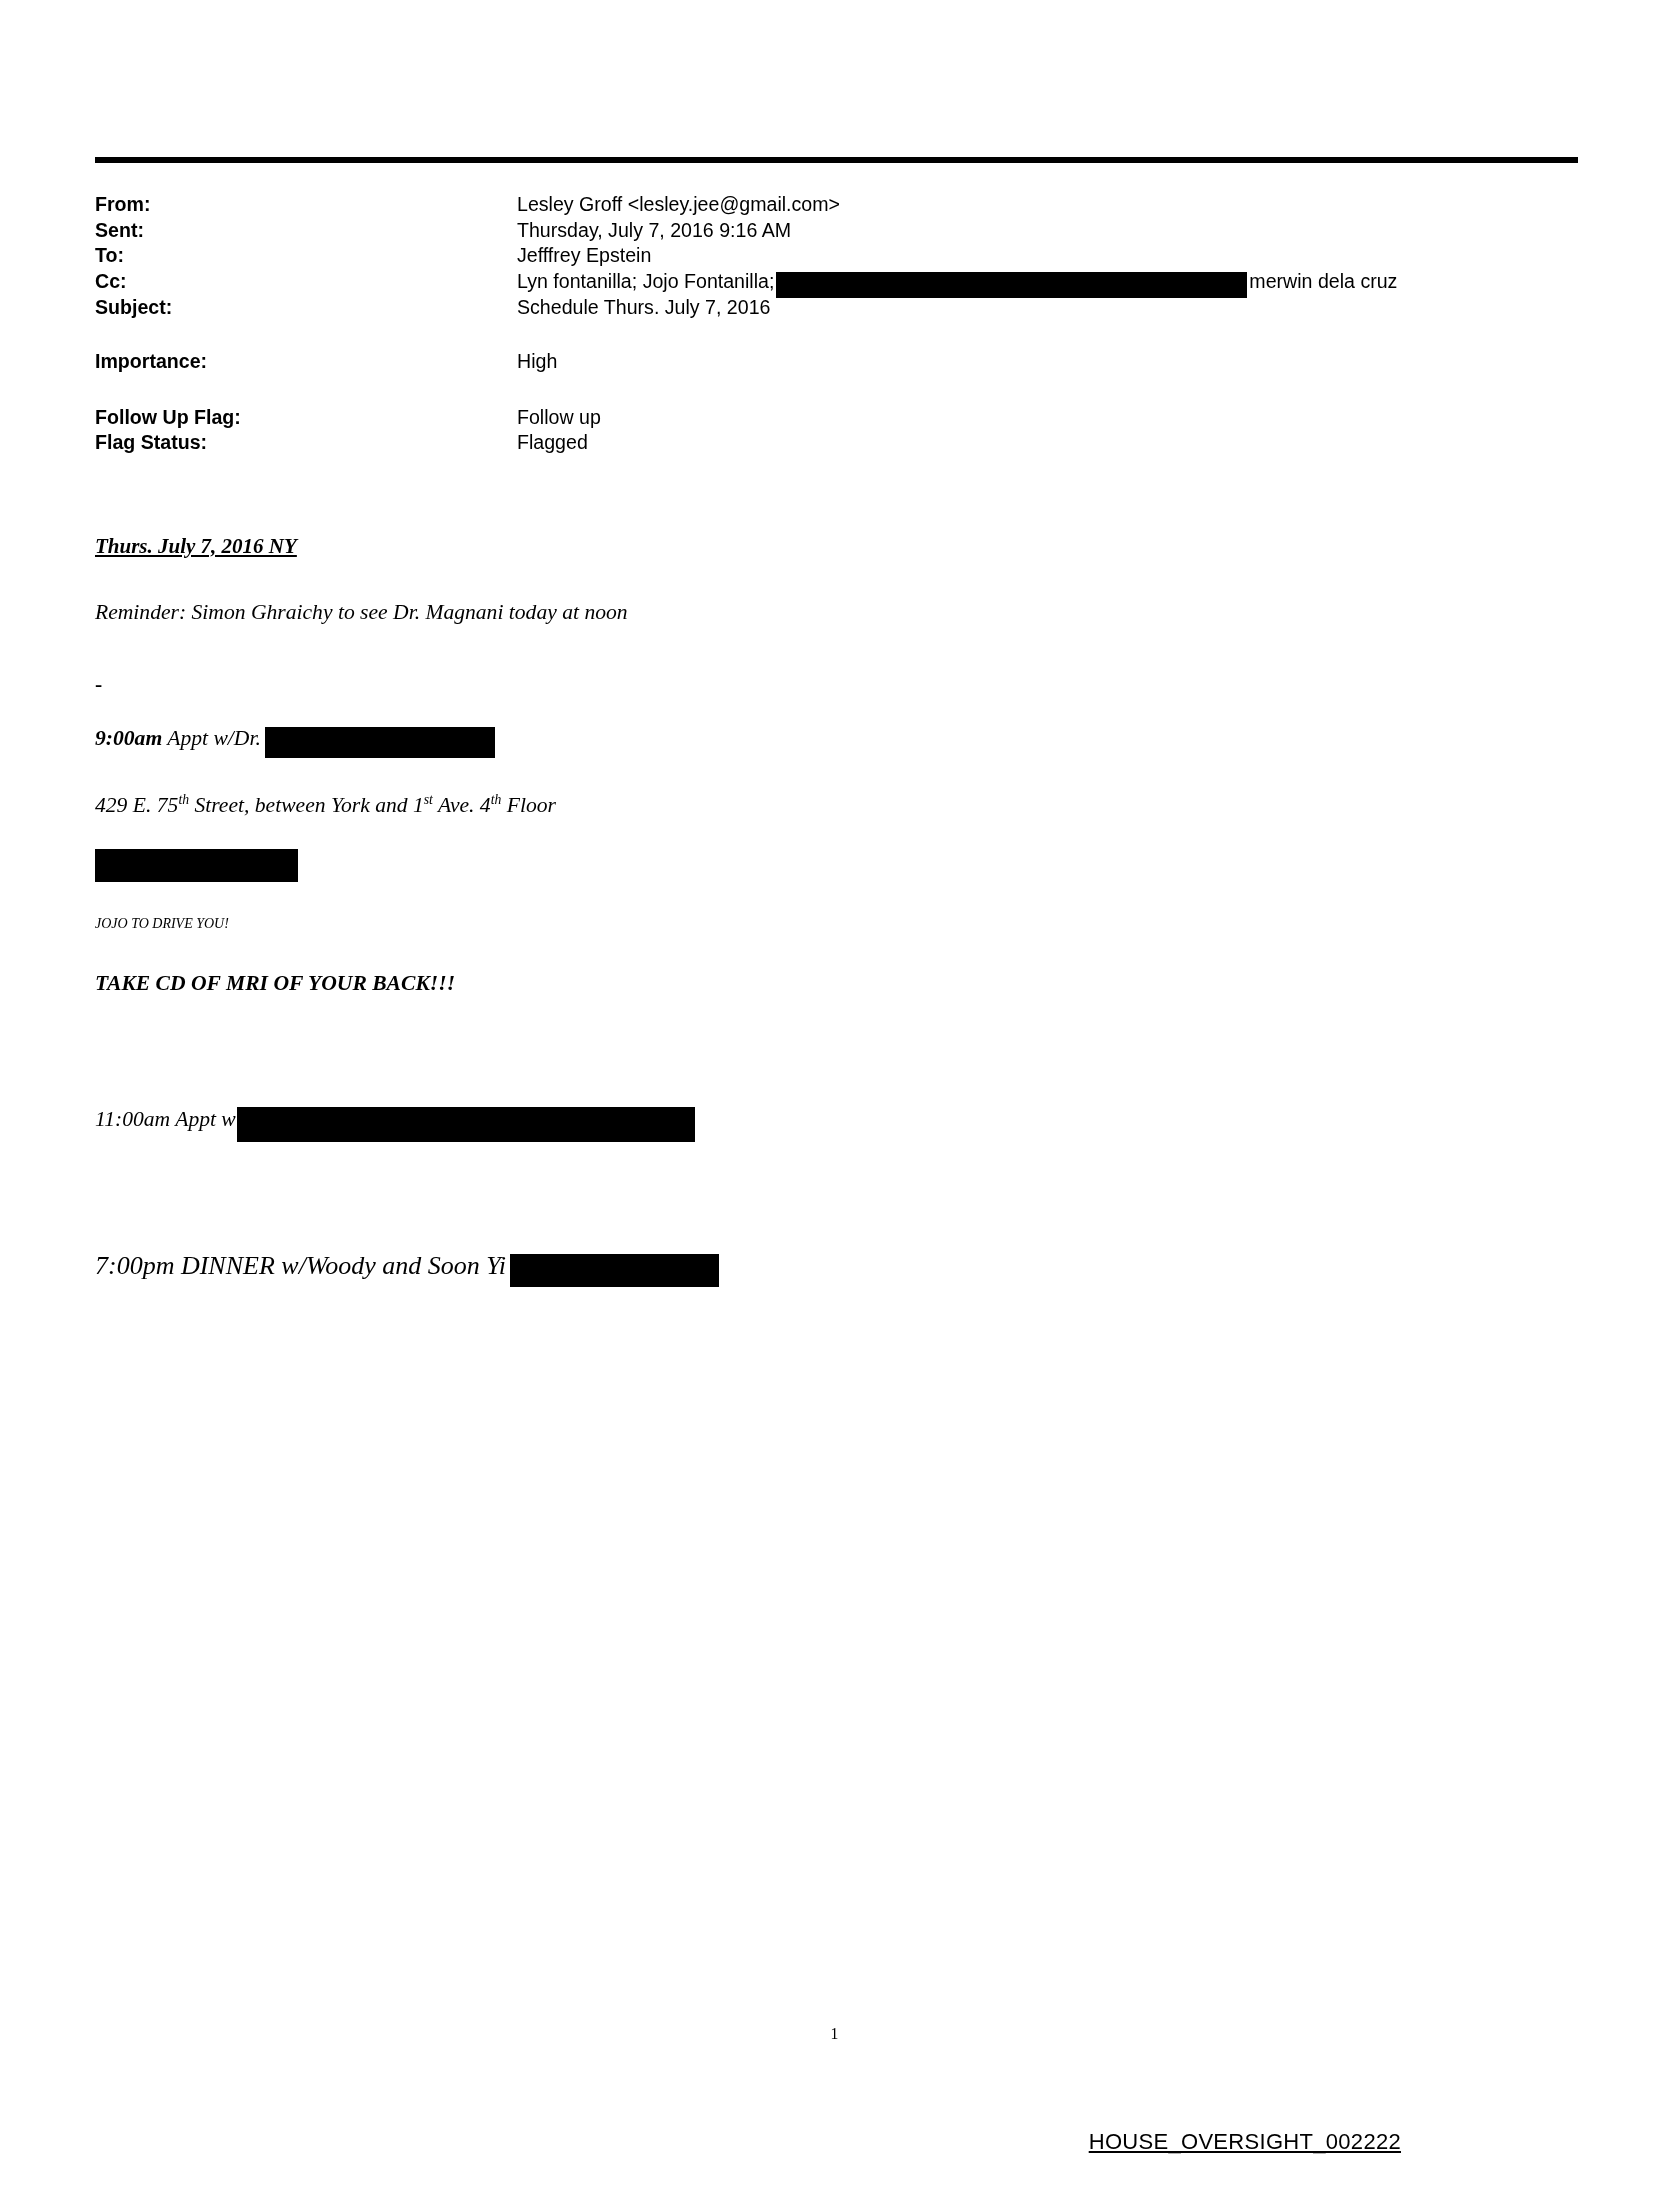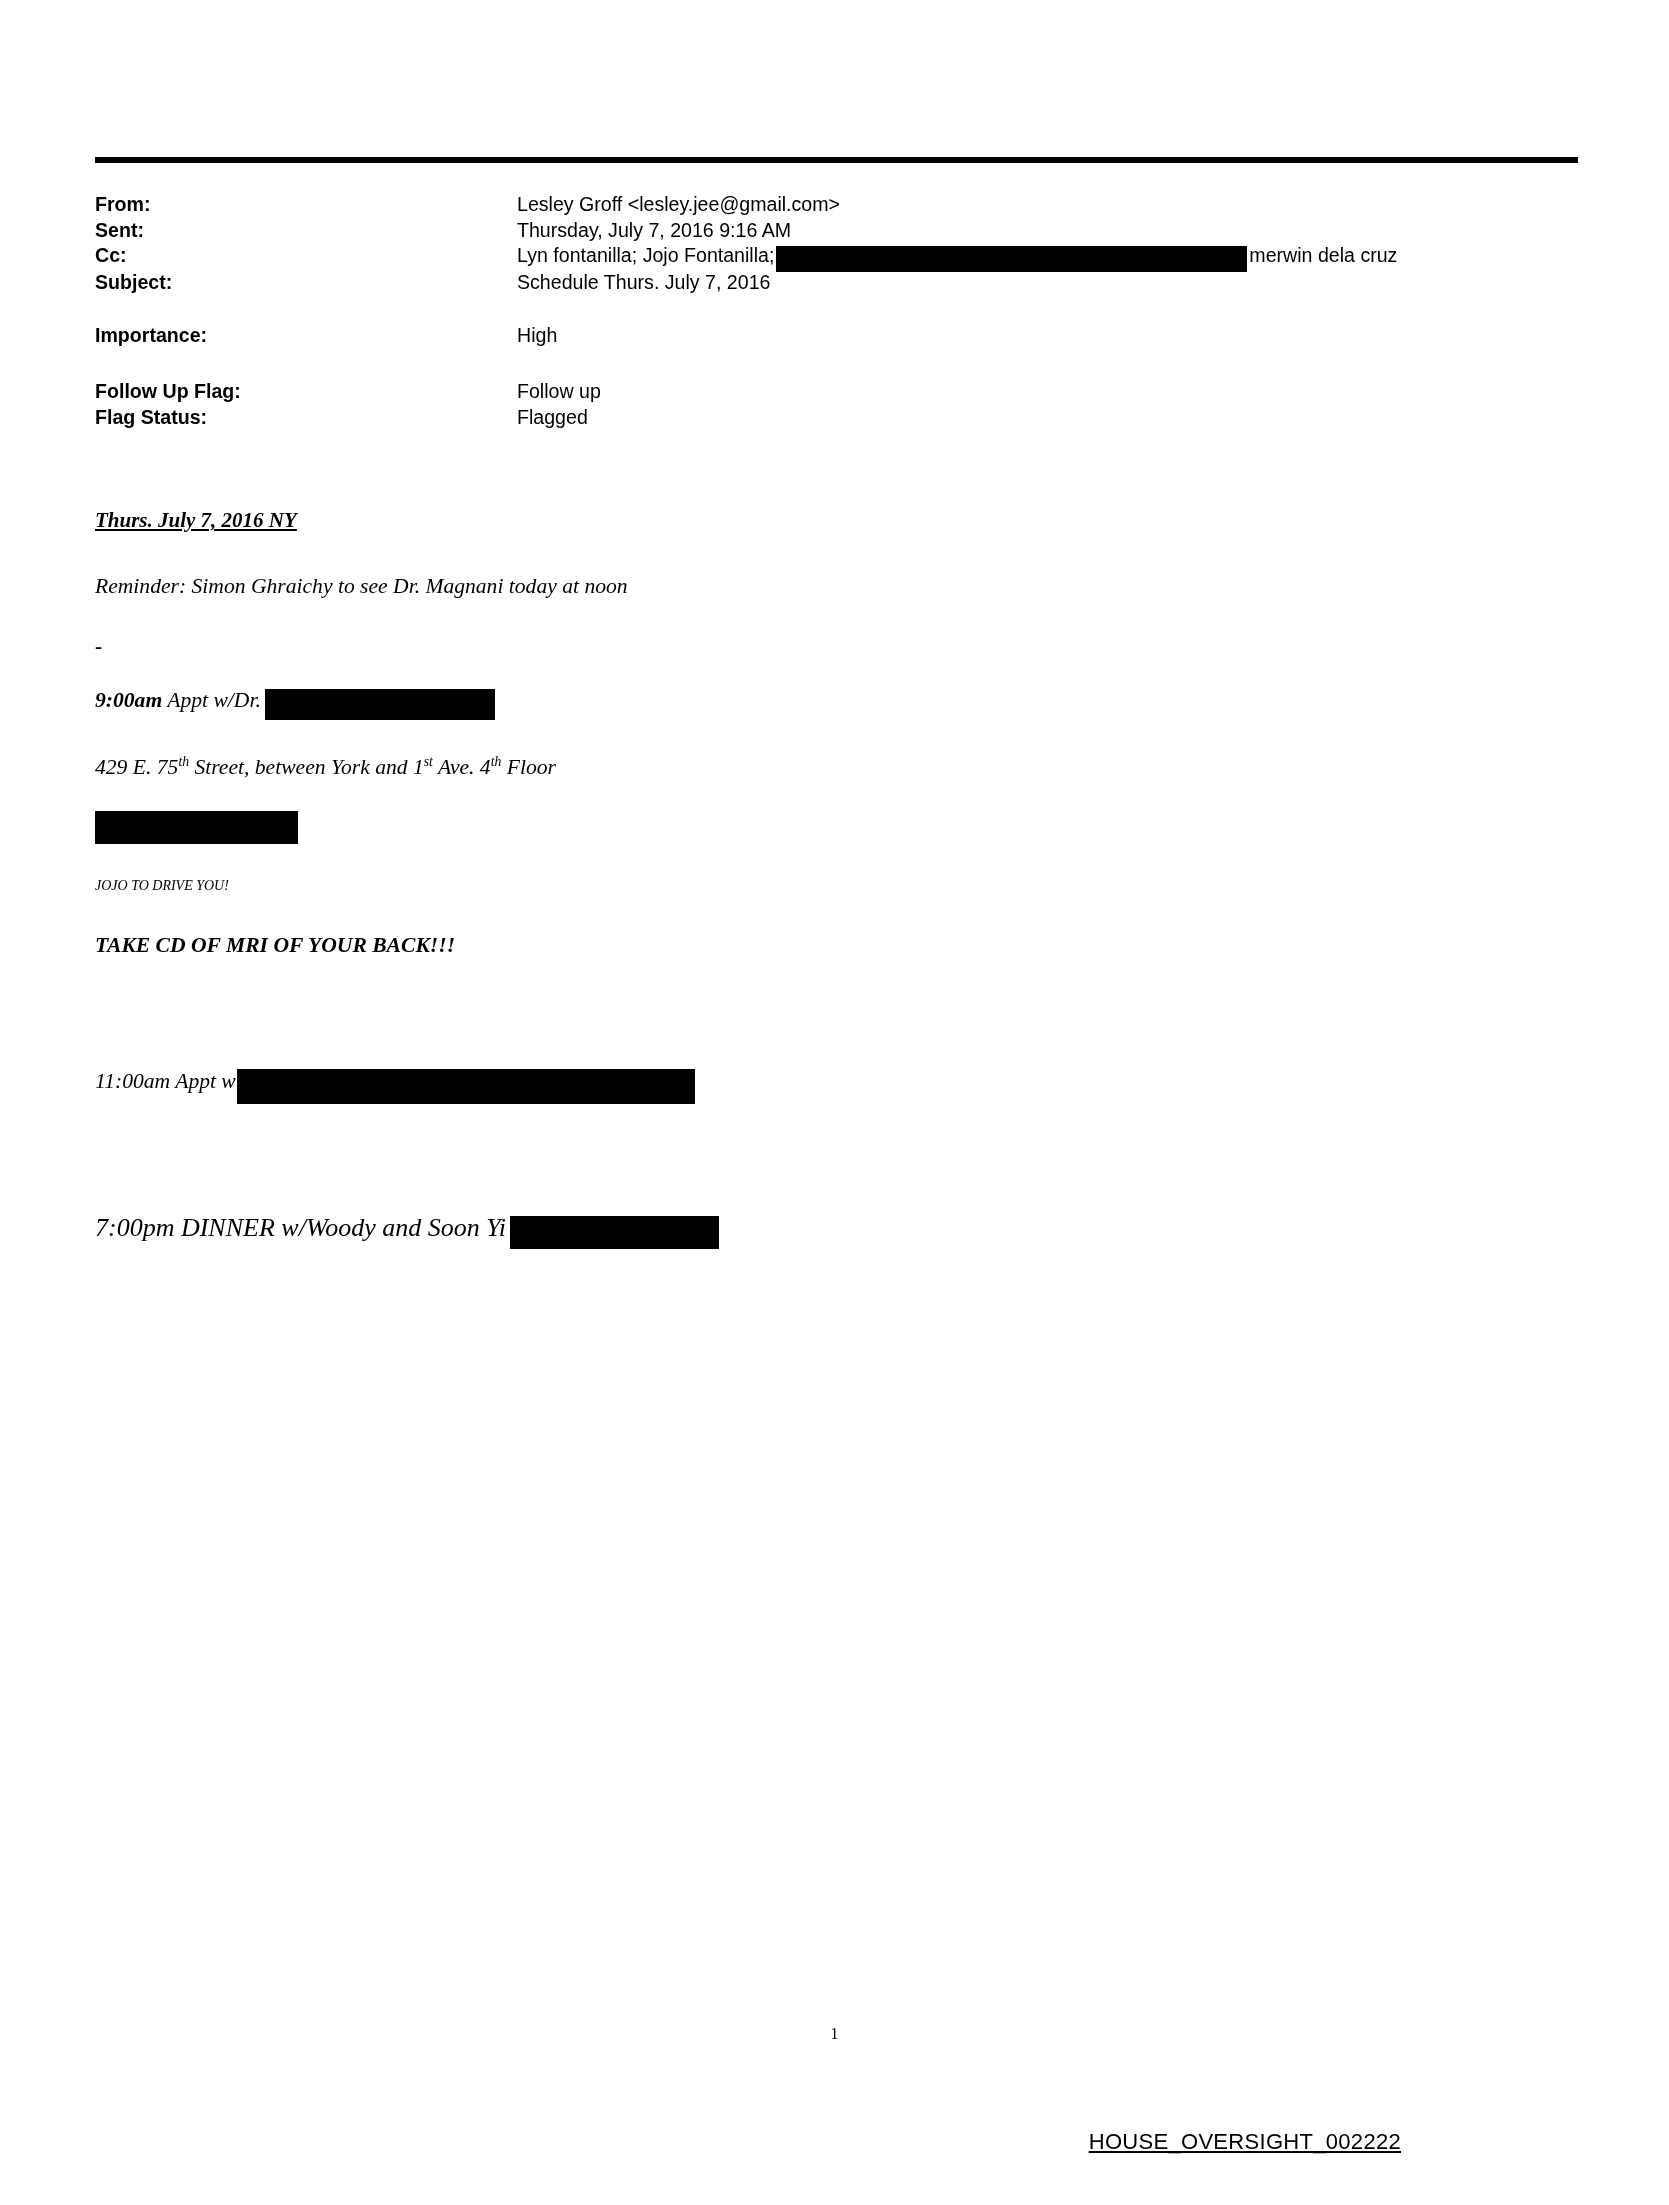--- a/index.html
+++ b/index.html
@@ -75,21 +75,21 @@
   .line-title {
     font-size: 21px;
     font-weight: bold;
     font-style: italic;
     text-decoration: underline;
     margin-bottom: 41px;
   }
   .line-reminder {
     font-size: 21.6px;
     font-style: italic;
-    margin-bottom: 35px;
+    margin-bottom: 47px;
   }
   .line-dash {
     font-size: 21.6px;
     font-weight: bold;
     margin-bottom: 29px;
   }
   .appt-line {
     font-size: 21.6px;
     font-style: italic;
     margin-bottom: 39px;
@@ -185,20 +185,24 @@
       <tbody>
           <tr>
         <td class="label">From:</td>
         <td class="value">Lesley Groff &lt;lesley.jee@gmail.com&gt;</td>
       </tr>
       <tr>
         <td class="label">Sent:</td>
         <td class="value">Thursday, July 7, 2016 9:16 AM</td>
       </tr>
       <tr>
+        <td class="label">To:</td>
+        <td class="value">Jefffrey Epstein</td>
+      </tr>
+      <tr>
         <td class="label">Cc:</td>
         <td class="value">
           <span>Lyn fontanilla; Jojo Fontanilla;</span><span class="redact redact-cc"></span><span>merwin dela cruz</span>
         </td>
       </tr>
       <tr>
         <td class="label">Subject:</td>
         <td class="value">Schedule Thurs. July 7, 2016</td>
       </tr>
       <tr class="spacer-row">

